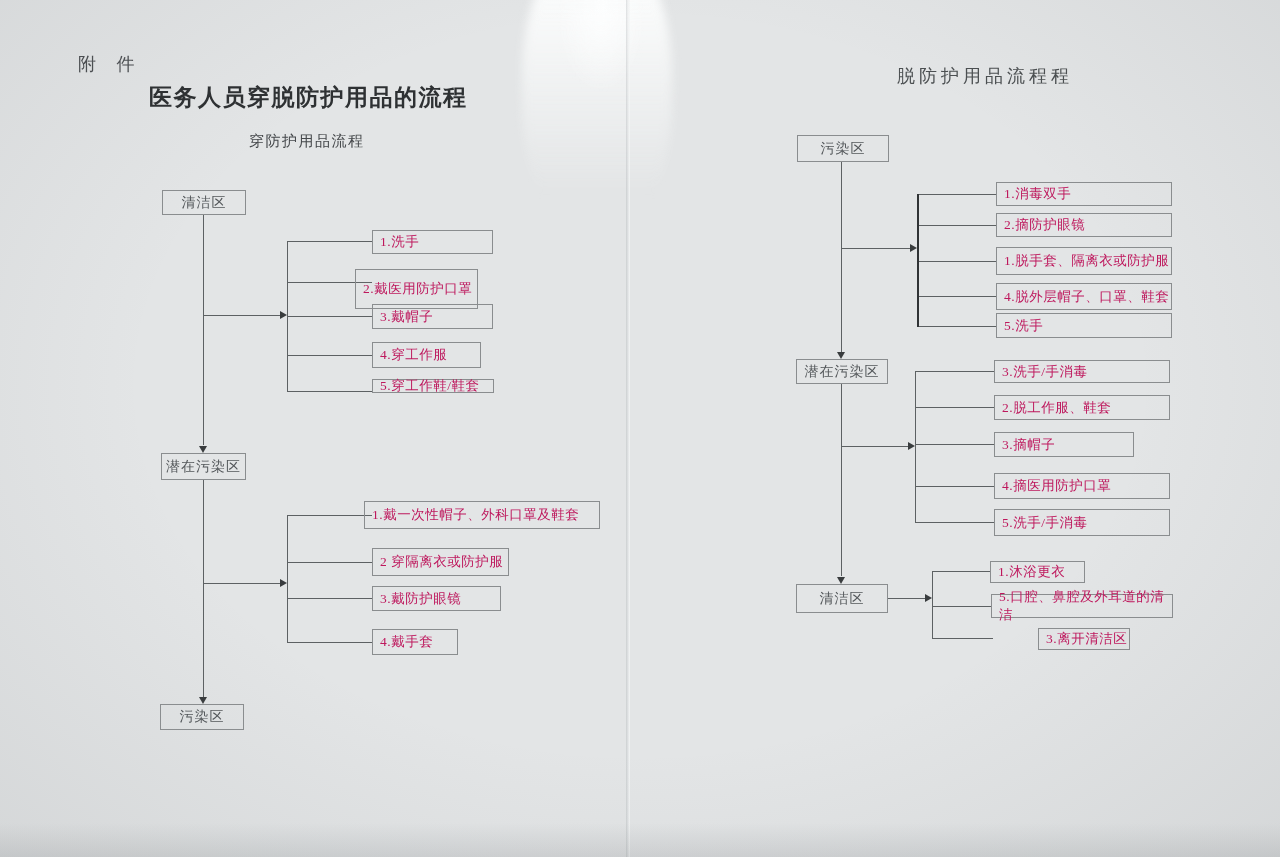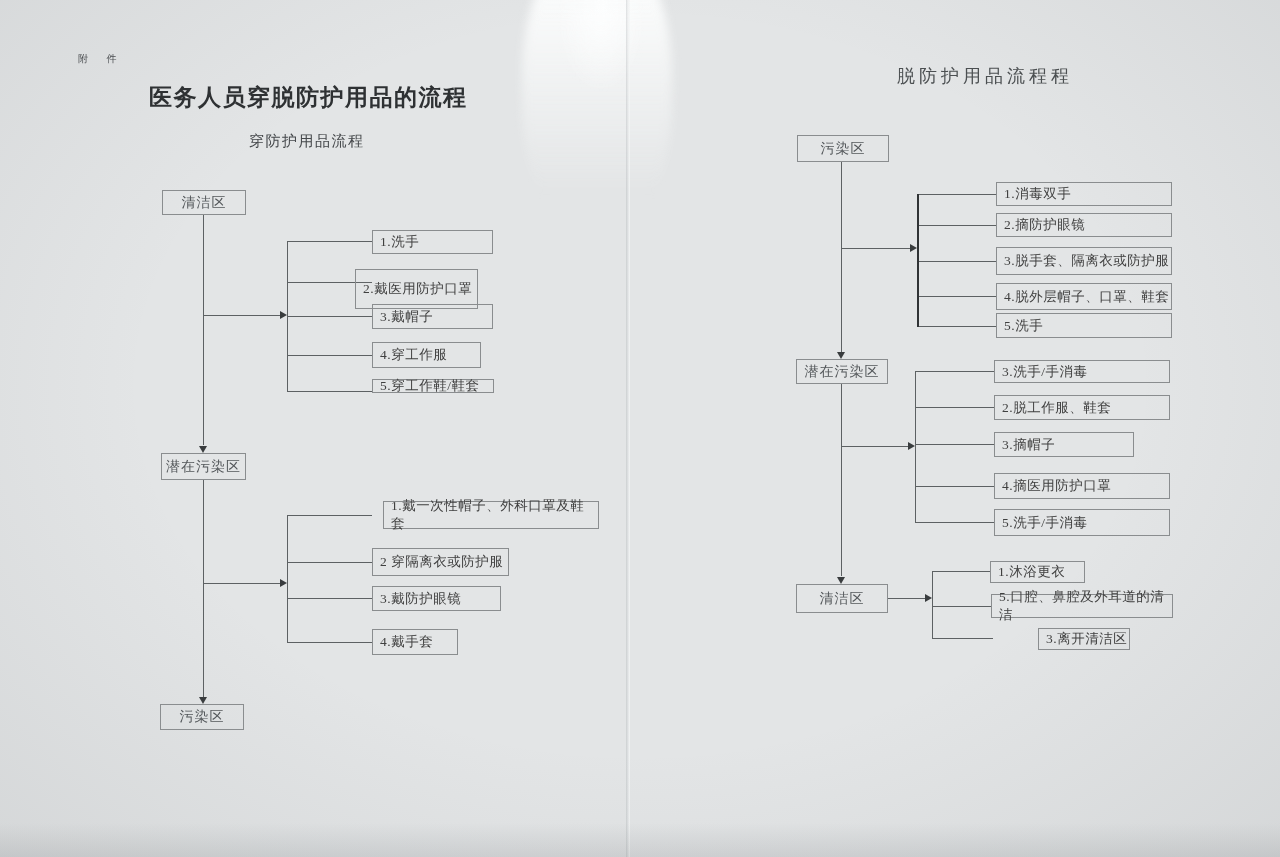--- a/index.html
+++ b/index.html
@@ -31,31 +31,31 @@
     background:radial-gradient(ellipse at 50% 30%, rgba(253,254,254,.95), rgba(253,254,254,0) 75%);
     filter:blur(3px);
   }
   .fold-line{
     position:absolute;left:626px;top:0;width:4px;height:857px;
     background:linear-gradient(90deg, rgba(168,172,175,.38), rgba(214,217,219,.25) 45%, rgba(246,248,248,.85));
     filter:blur(.4px);
   }
   
   .txt{position:absolute;white-space:nowrap;}
-  .attach-tag{left:78px;top:52px;font-size:10px;letter-spacing:8px;color:#4c4f52;}
+  .attach-tag{left:78px;top:52px;font-size:18px;letter-spacing:8px;color:#4c4f52;}
   .main-title{
     left:149px;top:82px;font-size:23px;font-weight:bold;letter-spacing:1.5px;
     color:#2e3133;font-family:"Liberation Sans", sans-serif;
   }
   .sub-title{left:249px;top:132px;font-size:15px;letter-spacing:1.5px;color:#45484b;}
   .right-title{left:897px;top:64px;font-size:18px;letter-spacing:4px;color:#4b4f51;}
   
   .box{
     position:absolute;border:1px solid #8a8d8f;box-sizing:border-box;
-    display:flex;align-items:center;color:#404040;background:rgba(255,255,255,0.02);
+    display:flex;align-items:center;color:#be185d;background:rgba(255,255,255,0.02);
   }
   .zone{justify-content:center;font-size:14px;letter-spacing:1px;color:#53575a;}
   .step{padding-left:7px;font-size:13.5px;letter-spacing:.5px;}
   .hline,.vline{position:absolute;background:#5d6163;}
   .hline{height:1px;}
   .vline{width:1px;}
   .spine-thick{position:absolute;width:2px;background:#303335;}
   .arr-r{position:absolute;width:0;height:0;
     border-top:4px solid transparent;border-bottom:4px solid transparent;border-left:7px solid #393c3e;}
   .arr-d{position:absolute;width:0;height:0;
@@ -103,21 +103,21 @@
     <div class="box step" style="left:372px;top:379px;width:122px;height:14px">5.穿工作鞋/鞋套</div>
 
     <div class="hline" style="left:203px;top:583px;width:78px"></div>
     <div class="arr-r" style="left:280px;top:579px"></div>
     <div class="vline" style="left:287px;top:515px;height:128px"></div>
     <div class="hline" style="left:287px;top:515px;width:85px"></div>
     <div class="hline" style="left:287px;top:562px;width:85px"></div>
     <div class="hline" style="left:287px;top:598px;width:85px"></div>
     <div class="hline" style="left:287px;top:642px;width:85px"></div>
 
-    <div class="box step" style="left:383px;top:501px;width:216px;height:28px">1.戴一次性帽子、外科口罩及鞋套</div>
+    <div class="box step" style="left:364px;top:501px;width:236px;height:28px">1.戴一次性帽子、外科口罩及鞋套</div>
     <div class="box step" style="left:372px;top:548px;width:137px;height:28px">2 穿隔离衣或防护服</div>
     <div class="box step" style="left:372px;top:586px;width:129px;height:25px">3.戴防护眼镜</div>
     <div class="box step" style="left:372px;top:629px;width:86px;height:26px">4.戴手套</div>
   </section>
 
   <section>
     <div class="txt right-title">脱防护用品流程程</div>
 
     <div class="box zone" style="left:797px;top:135px;width:92px;height:27px">污染区</div>
     <div class="box zone" style="left:796px;top:359px;width:92px;height:25px">潜在污染区</div>
@@ -132,21 +132,21 @@
     <div class="arr-r" style="left:910px;top:244px"></div>
     <div class="spine-thick" style="left:917px;top:194px;height:133px"></div>
     <div class="hline" style="left:919px;top:194px;width:77px"></div>
     <div class="hline" style="left:919px;top:225px;width:77px"></div>
     <div class="hline" style="left:919px;top:261px;width:77px"></div>
     <div class="hline" style="left:919px;top:296px;width:77px"></div>
     <div class="hline" style="left:919px;top:326px;width:77px"></div>
 
     <div class="box step" style="left:996px;top:182px;width:176px;height:24px">1.消毒双手</div>
     <div class="box step" style="left:996px;top:213px;width:176px;height:24px">2.摘防护眼镜</div>
-    <div class="box step" style="left:996px;top:247px;width:176px;height:28px">3.脱手套、隔离衣或防护服</div>
+    <div class="box step" style="left:996px;top:247px;width:176px;height:28px">1.脱手套、隔离衣或防护服</div>
     <div class="box step" style="left:996px;top:283px;width:176px;height:27px">4.脱外层帽子、口罩、鞋套</div>
     <div class="box step" style="left:996px;top:313px;width:176px;height:25px">5.洗手</div>
 
     <div class="hline" style="left:841px;top:446px;width:68px"></div>
     <div class="arr-r" style="left:908px;top:442px"></div>
     <div class="vline" style="left:915px;top:371px;height:152px"></div>
     <div class="hline" style="left:915px;top:371px;width:79px"></div>
     <div class="hline" style="left:915px;top:407px;width:79px"></div>
     <div class="hline" style="left:915px;top:444px;width:79px"></div>
     <div class="hline" style="left:915px;top:486px;width:79px"></div>

